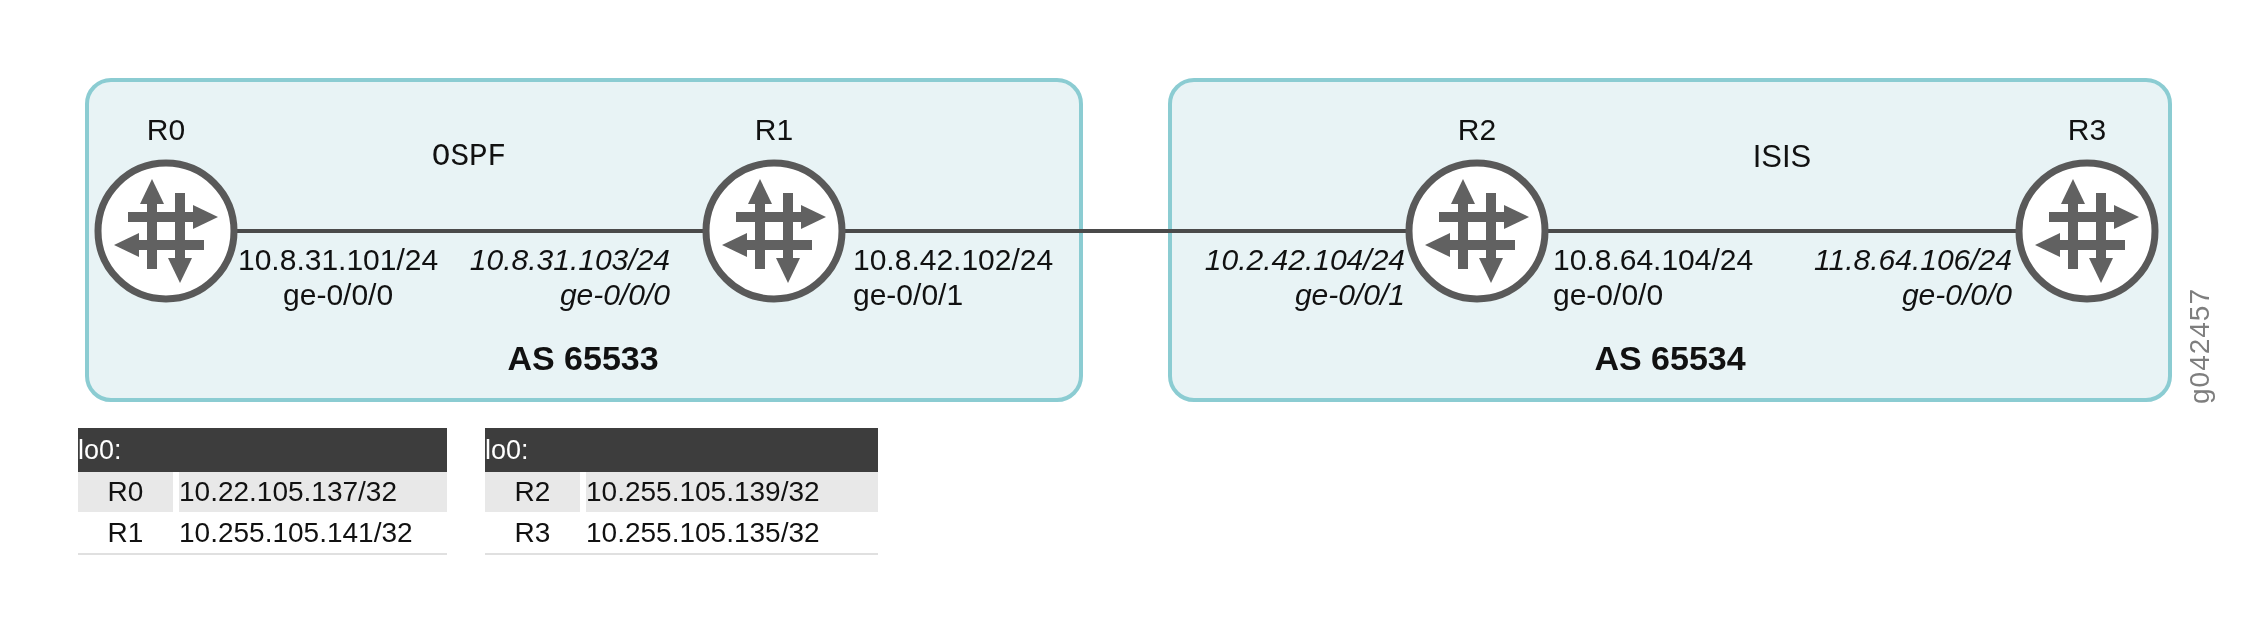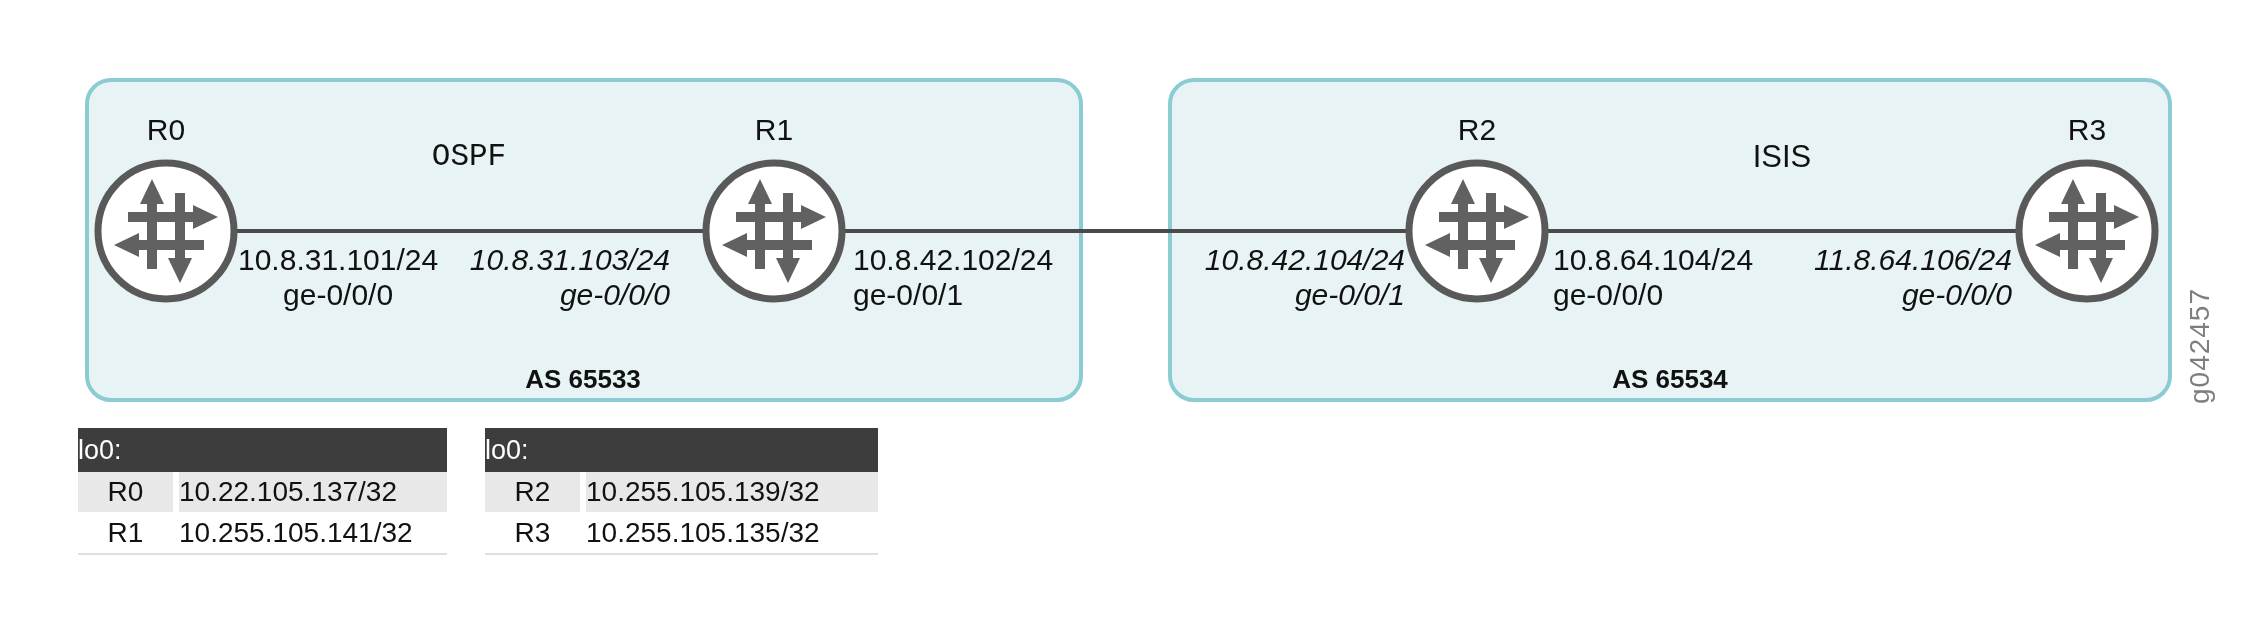--- a/index.html
+++ b/index.html
@@ -42,21 +42,21 @@
   .router-label.r2{left:1477px;}
   .router-label.r3{left:2087px;}
   .protocol-label{
     position:absolute;top:140px;transform:translateX(-50%);
     font-size:31px;line-height:33px;white-space:nowrap;
   }
   .protocol-label.ospf{left:469px;font-family:Liberation Mono, monospace;}
   .protocol-label.isis{left:1782px;}
   .as-label{
     position:absolute;top:340px;transform:translateX(-50%);
-    font-size:26px;font-weight:bold;line-height:36px;white-space:nowrap;margin-top:21px;
+    font-size:34px;font-weight:bold;line-height:36px;white-space:nowrap;
   }
   .as-label.left{left:583px;}
   .as-label.right{left:1670px;}
   .iface{
     position:absolute;top:242px;font-size:30px;line-height:35px;white-space:nowrap;
   }
   .iface.align-right{width:400px;text-align:right;font-style:italic;}
   .iface.p0{left:238px;text-align:center;}
   .iface.p1{left:270px;}
   .iface.p2{left:853px;}
@@ -163,21 +163,21 @@
   </div>
   <div class="iface p1 align-right">
     <div>10.8.31.103/24</div>
     <div>ge-0/0/0</div>
   </div>
   <div class="iface p2">
     <div>10.8.42.102/24</div>
     <div>ge-0/0/1</div>
   </div>
   <div class="iface p3 align-right">
-    <div>10.8.42.104/24</div>
+    <div>10.2.42.104/24</div>
     <div>ge-0/0/1</div>
   </div>
   <div class="iface p4">
     <div>10.8.64.104/24</div>
     <div>ge-0/0/0</div>
   </div>
   <div class="iface p5 align-right">
     <div>11.8.64.106/24</div>
     <div>ge-0/0/0</div>
   </div>

